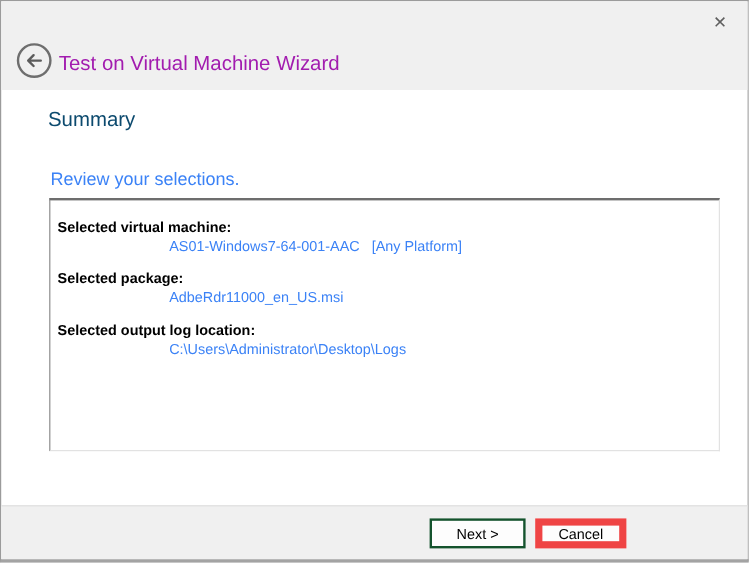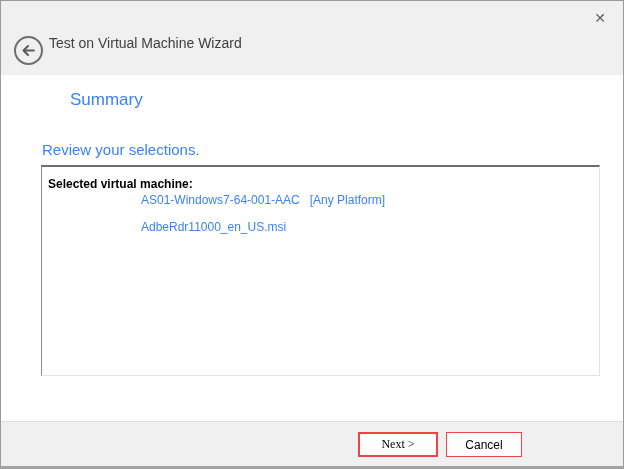--- a/index.html
+++ b/index.html
@@ -29,41 +29,41 @@
     background: transparent; border: none;
   }
   .back-btn {
     position: absolute; left: 13px; top: 35px;
     width: 29px; height: 29px;
     border: 2px solid #6e6e6e; border-radius: 50%;
     background: transparent;
     display: flex; align-items: center; justify-content: center;
   }
   .wizard-title {
-    position: absolute; left: 48px; top: 34px;
-    font-size: 14px; color: #404040;
+    position: absolute; left: 48px; top: 42px;
+    font-size: 17px; color: #a21caf;
   }
   
   .page-title {
     position: absolute; left: 39px; top: 89px;
-    font-size: 17px; color: #3b82f6; margin-left: 30px;
+    font-size: 17px; color: #0c4a6e;
   }
   .instruction {
     position: absolute; left: 41px; top: 140px;
     font-size: 15px; color: #3b82f6;
   }
   .summary-box {
     position: absolute; left: 40px; top: 164px;
     width: 559px; height: 211px;
     background: #ffffff;
     border-top: 2px solid #6d6d6d;
     border-left: 1px solid #8c8c8c;
     border-right: 1px solid #e2e2e2;
     border-bottom: 1px solid #e2e2e2;
-    padding: 9px 6px;
+    padding: 14px 6px;
   }
   .summary-group { margin-bottom: 11px; }
   .summary-label {
     font-size: 12px; font-weight: bold; color: #000000;
     line-height: 16px; white-space: pre;
   }
   .summary-value {
     font-size: 12px; color: #3b82f6;
     line-height: 16px; padding-left: 93px; white-space: pre;
   }
@@ -73,26 +73,26 @@
   }
   
   .footer {
     position: absolute; left: 0; right: 0; top: 420px; bottom: 0;
     background: #f0f0f0;
     border-top: 1px solid #dfdfdf;
   }
   .btn {
     position: absolute; top: 431px; height: 25px;
     background: #fdfdfd;
-    border: 1px solid #ef4444;
+    border: 6px solid #ef4444;
     font-family: "Liberation Sans", "DejaVu Sans", sans-serif;
     font-size: 12px; color: #000000;
     display: flex; align-items: center; justify-content: center;
   }
-  .btn-next   { left: 357px; width: 80px; border: 2px solid #ef4444; font-family: Liberation Serif, serif; }
+  .btn-next   { left: 357px; width: 80px; border: 2px solid #14532d; }
   .btn-cancel { left: 445px; width: 76px; }
   .btn-help   { left: 530px; width: 77px; }
 </style>
 </head>
 <body>
 
 <div class="window">
 
   <div class="titlebar">
     <button class="close-btn">
@@ -111,21 +111,26 @@
   <div class="page-title">Summary</div>
 
   <div class="instruction">Review your selections.</div>
 
   <div class="summary-box">
     <div class="summary-group">
       <div class="summary-label">Selected virtual machine:</div>
       <div class="summary-value">AS01-Windows7-64-001-AAC   [Any Platform]</div>
     </div>
     <div class="summary-group">
+      <div class="summary-label">Selected package:</div>
       <div class="summary-value">AdbeRdr11000_en_US.msi</div>
+    </div>
+    <div class="summary-group">
+      <div class="summary-label">Selected output log location:</div>
+      <div class="summary-value">C:\Users\Administrator\Desktop\Logs</div>
     </div>
   </div>
 
 
   <div class="footer"></div>
 
   <button class="btn btn-next">Next &gt;</button>
   <button class="btn btn-cancel">Cancel</button>
 
 </div>

